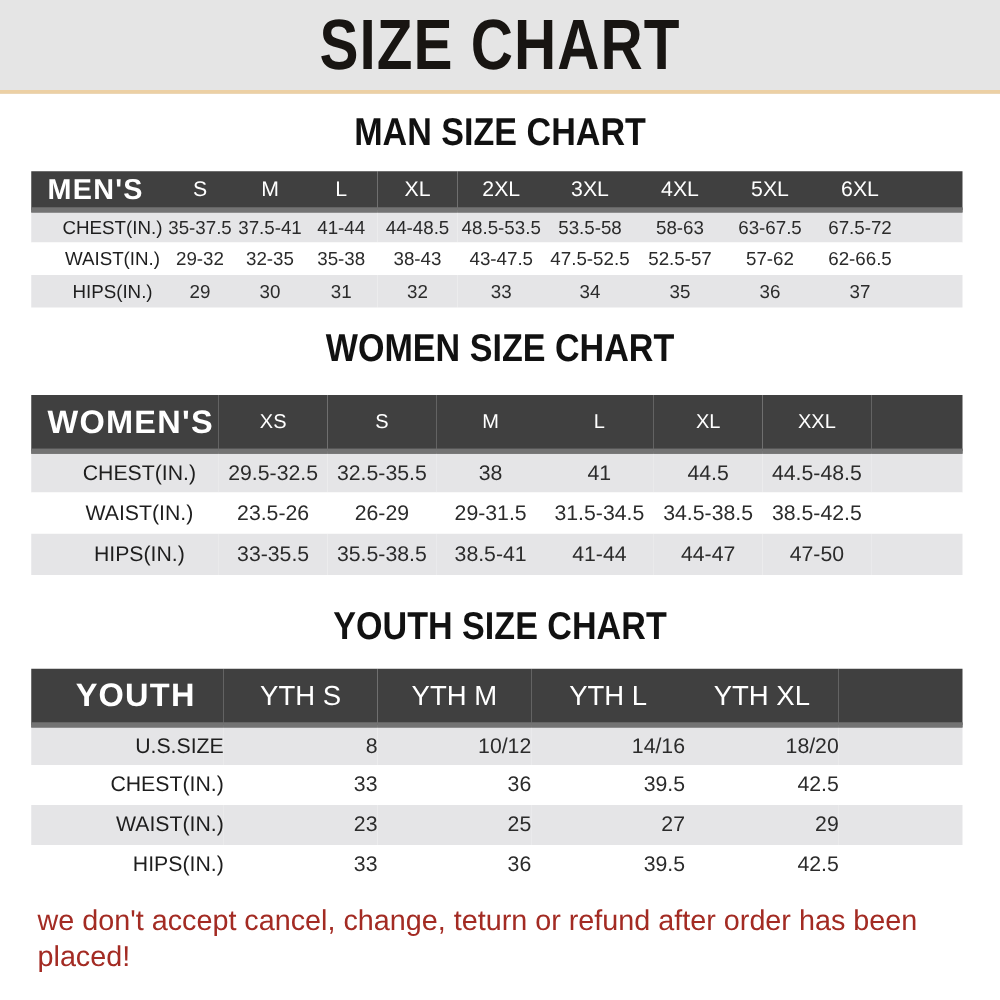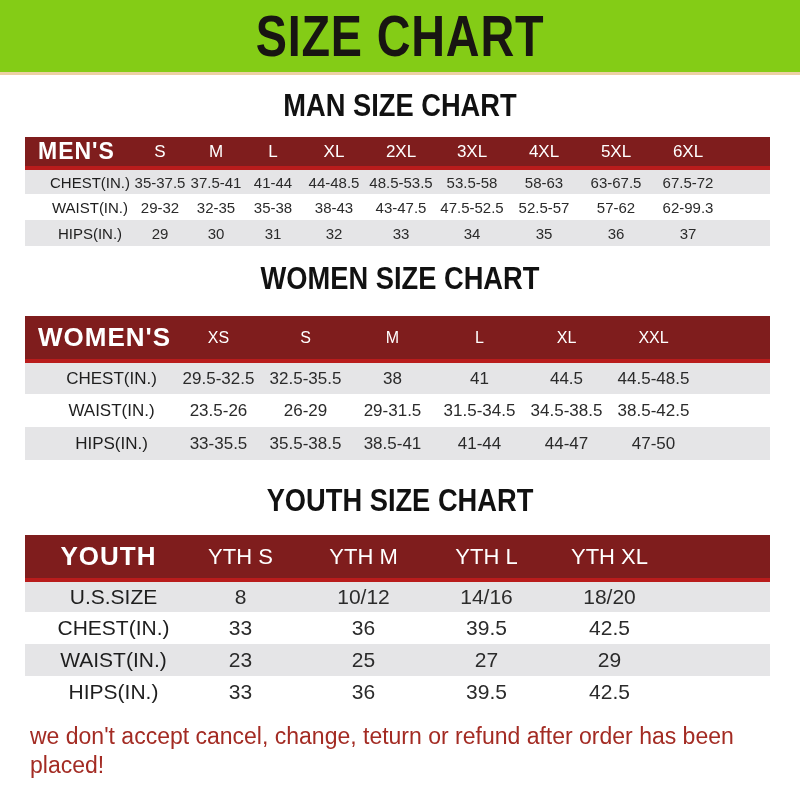--- a/index.html
+++ b/index.html
@@ -1,60 +1,60 @@
 <!DOCTYPE html>
 <html><head>
 <meta charset="utf-8">
 <style>
   * { margin:0; padding:0; box-sizing:border-box; }
   html,body { width:800px; height:800px; background:#ffffff; overflow:hidden;
               font-family:"Liberation Sans", sans-serif; }
 
   
-  .banner { height:75px; background:#84cc16; border-bottom:3px solid #ecd0a4;
+  .banner { height:75px; background:#e5e5e5; border-bottom:3px solid #ecd0a4;
             display:flex; align-items:center; justify-content:center; }
   .banner-title { font-size:57px; font-weight:bold; color:#181512;
                   letter-spacing:1px; display:inline-block; transform:scaleX(.82); }
 
   
   .section-heading { text-align:center; font-weight:bold; color:#111;
                      font-size:31px; line-height:34px; transform:scaleX(.88); }
   .h-man   { margin-top:14px; }
   .h-women { margin-top:16px; }
   .h-youth { margin-top:24px; }
 
   
   table { border-collapse:collapse; table-layout:fixed; width:745px;
           margin-left:25px; }
   .t-men   { margin-top:14px; }
   .t-women { margin-top:20px; }
   .t-youth { margin-top:17px; }
 
-  thead tr { background:#7f1d1d; border-bottom:4px solid #b91c1c; }
+  thead tr { background:#404040; border-bottom:4px solid #737373; }
   th { color:#ffffff; font-weight:400; text-align:center; padding:0; }
   th.corner { text-align:left; padding-left:13px; font-weight:bold;
               letter-spacing:1px; }
 
   .t-men thead tr   { height:31px; }
   .t-men th         { font-size:17px; }
   .t-men th.corner  { font-size:23px; }
   .t-men tbody tr   { height:26px; }
   .t-men td         { font-size:15px; }
 
   .t-women thead tr  { height:45px; }
   .t-women th        { font-size:16px; }
   .t-women th.corner { font-size:26px; }
   .t-women tbody tr  { height:33px; }
   .t-women td        { font-size:17px; }
 
   .t-youth thead tr  { height:45px; }
   .t-youth th        { font-size:22px; }
   .t-youth th.corner { font-size:26px;text-align:center; }
   .t-youth tbody tr  { height:32px; }
-  .t-youth td        { font-size:21px; }
+  .t-youth td        { font-size:17px;text-align:right; }
 
   tbody tr:nth-child(odd)  { background:#E5E5E7; }
   tbody tr:nth-child(even) { background:#ffffff; }
   td { text-align:center; color:#2b2b2b; padding:0; }
   td.row-label { color:#1e1e1e;padding-left:23px; }
 
   
   .note { margin:14px 0 0 30px; color:#A32B23; font-size:23px; line-height:29px; }
 </style>
 </head>
@@ -114,21 +114,21 @@
           <tr>
             <td class="row-label">WAIST(IN.)</td>
             <td class="size-value">29-32</td>
             <td class="size-value">32-35</td>
             <td class="size-value">35-38</td>
             <td class="size-value">38-43</td>
             <td class="size-value">43-47.5</td>
             <td class="size-value">47.5-52.5</td>
             <td class="size-value">52.5-57</td>
             <td class="size-value">57-62</td>
-            <td class="size-value">62-99.3</td>
+            <td class="size-value">62-66.5</td>
             <td class="filler"></td>
           </tr>
           <tr>
             <td class="row-label">HIPS(IN.)</td>
             <td class="size-value">29</td>
             <td class="size-value">30</td>
             <td class="size-value">31</td>
             <td class="size-value">32</td>
             <td class="size-value">33</td>
             <td class="size-value">34</td>

